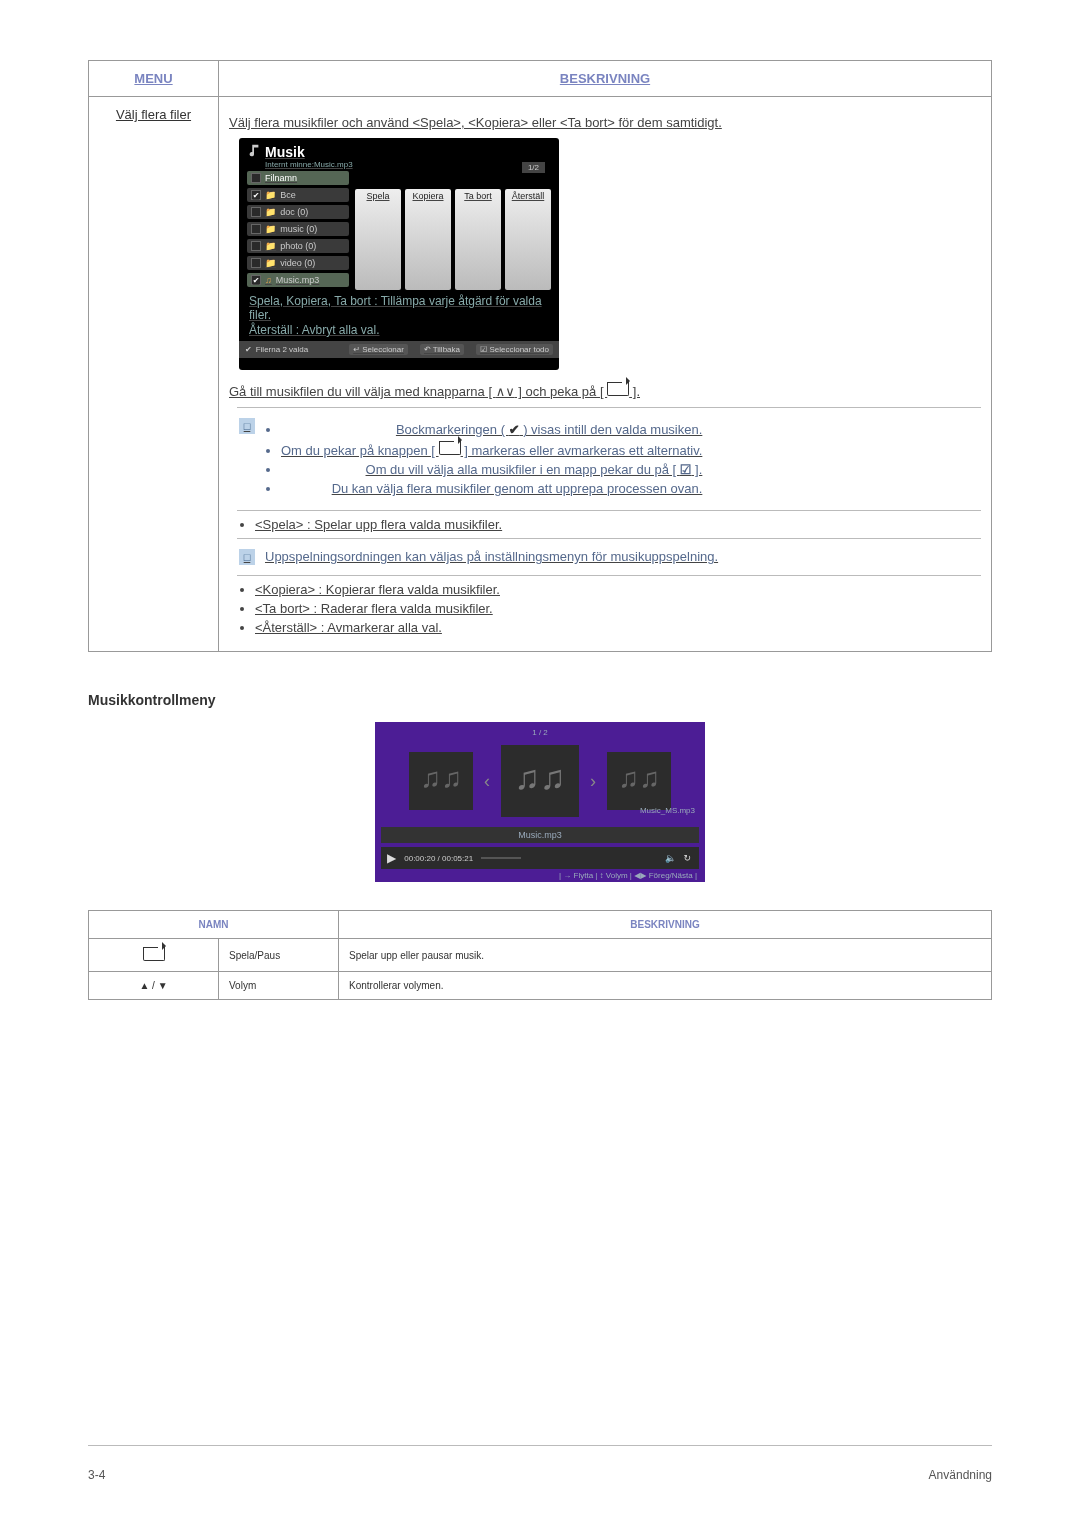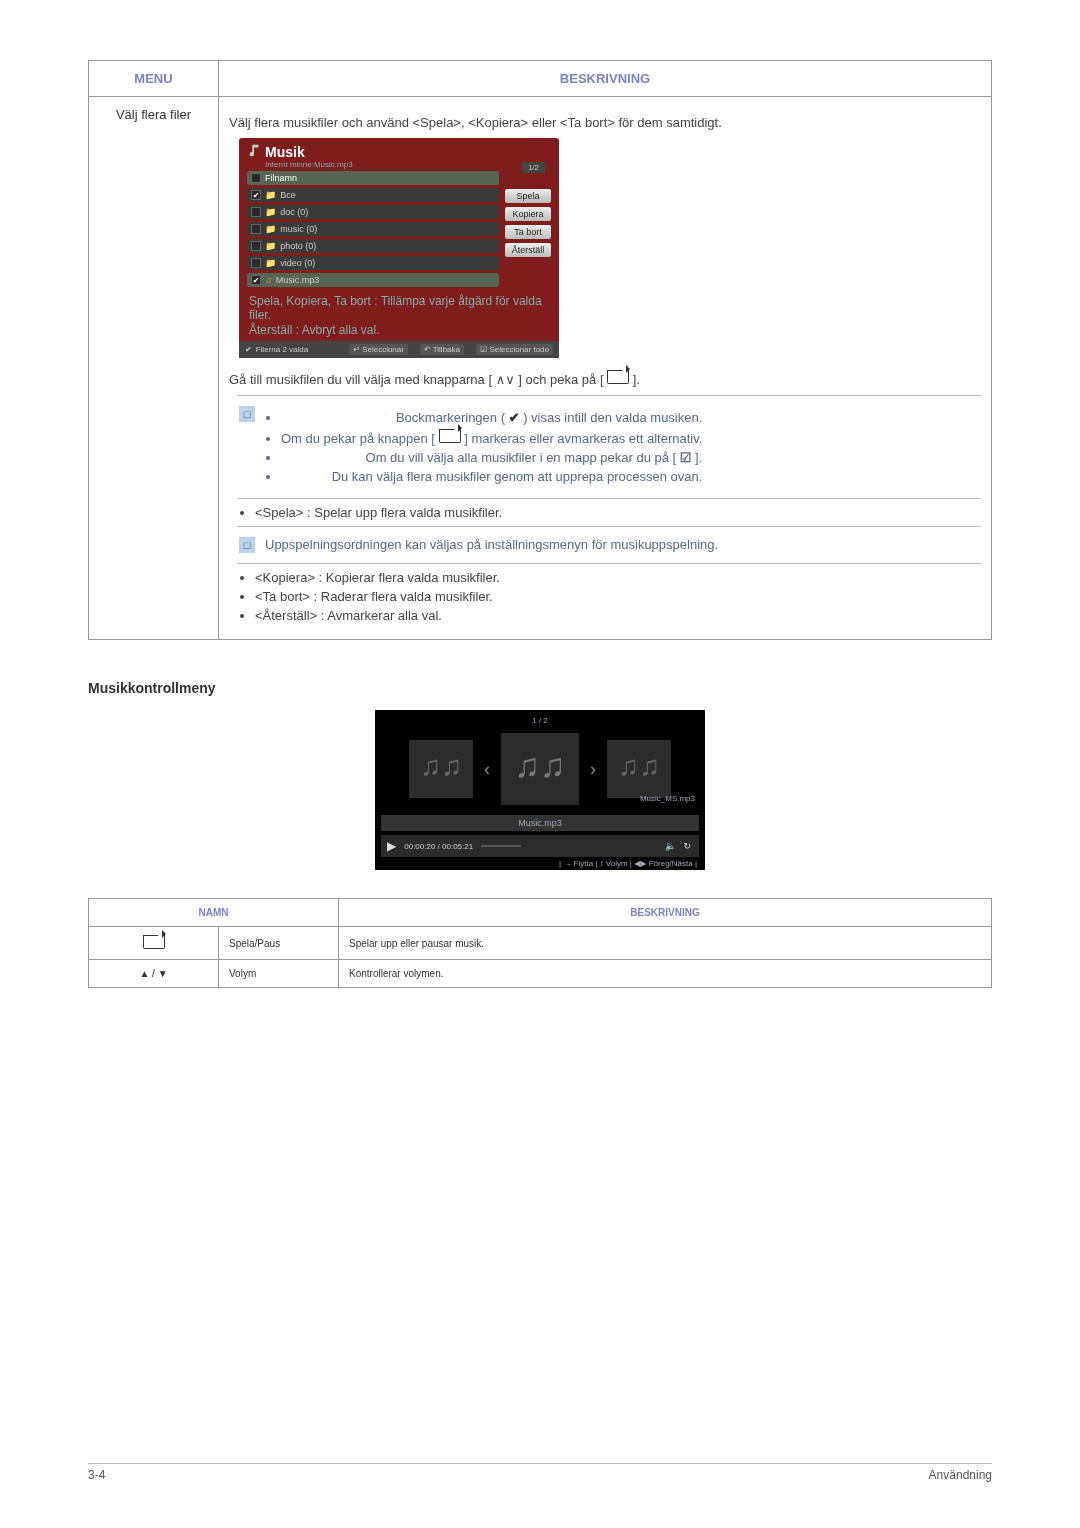--- a/index.html
+++ b/index.html
@@ -10,39 +10,39 @@
     color: #333;
     background: #fff;
     width: 1080px;
     min-height: 1528px;
     padding: 60px 88px 40px 88px;
     position: relative;
   }
 
   
   table.doc-table { border-collapse: collapse; width: 100%; margin-bottom: 40px; }
-  table.doc-table th, table.doc-table td { border: 1px solid #999; vertical-align: top; }
+  table.doc-table th, table.doc-table td { border: 1px solid #999; vertical-align: top; text-decoration: underline; }
   table.doc-table th {
     background: #fff;
     color: #7a84c0;
     font-weight: bold;
     padding: 10px 8px;
     text-align: center;
     font-size: 13px;
   }
   table.doc-table th.menu-col { width: 130px; }
   table.doc-table td { padding: 10px 10px; font-size: 13px; color: #444; }
   table.doc-table td.left { text-align: center; width: 130px; color: #333; }
 
   
   .mock-music {
     width: 320px;
-    background: #7f1d1d;
+    background: #000000;
     border-radius: 3px;
-    padding: 6px 8px 2px 8px;
+    padding: 6px 8px 14px 8px;
     margin: 8px 0 12px 10px;
     color: #ccc;
     font-size: 9px;
     position: relative;
   }
   .mock-music .mm-title { color: #fff; font-weight: bold; font-size: 14px; margin-left: 18px; line-height: 16px; }
   .mock-music .mm-note-icon {
     position: absolute; top: 5px; left: 8px;
     width: 14px; height: 14px;
   }
@@ -56,21 +56,21 @@
     padding: 2px 4px; margin-bottom: 3px; color: #ccc;
   }
   .mm-row.header { background: #565; color: #fff; }
   .mm-row.sel-last { background: #565; }
   .mm-check {
     width: 10px; height: 10px; border: 1px solid #666; background: #2a2a2a;
     display: inline-flex; align-items: center; justify-content: center; font-size: 8px; color:#fff;
   }
   .mm-check.checked::after { content: "\2714"; }
   .mm-folder { color: #4aa0d8; }
-  .mm-btns { display:flex; flex-direction:column; gap:4px; margin-top: 18px; }
+  .mm-btns { display:flex; flex-direction:row; gap:4px; margin-top: 18px; }
   .mm-btn {
     width: 46px; text-align:center; font-size:9px;
     background: linear-gradient(#eee,#bbb); color:#222; border-radius:2px; padding:2px 0;
   }
   .mm-hint { font-size:12px; color:#8aa; line-height: 1.2; margin:4px 0 2px 2px; }
   .mm-footer {
     background:#444; margin: 4px -8px -2px -8px; padding:3px 6px;
     display:flex; align-items:center; justify-content:space-between; font-size:8px; color:#ccc;
   }
   .mm-footer .fl { display:flex; align-items:center; gap:4px; }
@@ -95,21 +95,21 @@
   .note-ul li { color: #55698c; margin: 4px 0; }
   .sep { border-bottom: 1px solid #bbb; margin: 6px 0 6px 8px; }
   .inline-sym { font-family: Arial; }
 
   
   .sec-heading { font-weight: bold; color: #333; margin: 26px 0 14px 0; font-size: 14px; }
 
   
   .mock-player {
     width: 330px; margin: 12px auto 28px auto;
-    background: #000000; color: #bbb; padding: 6px 6px 2px 6px;
+    background: #4c1d95; color: #bbb; padding: 6px 6px 2px 6px;
     font-size: 9px;
     position: relative;
   }
   .mp-top { text-align:center; color:#9ab; font-size:8px; padding-bottom:2px; }
   .mp-row { display:flex; align-items:center; justify-content:center; gap:6px; padding:6px 0; }
   .mp-art {
     width: 64px; height: 58px; background:#2c2c2c;
     display:flex; align-items:flex-end; justify-content:center; position:relative;
   }
   .mp-art.big { width: 78px; height: 72px; }
@@ -142,21 +142,21 @@
   .sym-enter::after {
     content:""; position:absolute; right:-2px; top:-5px; width:0; height:0;
     border-left:4px solid #333; border-top:4px solid transparent; border-bottom:4px solid transparent;
   }
   .sym-updown { font-size:13px; color:#333; }
 
   
   .page-footer {
     position:absolute; left:88px; right:88px; bottom:46px;
     display:flex; justify-content:space-between; color:#555; font-size:12px;
-    border-top:1px solid #bbb; padding-top:4px;
+    border-top:1px solid #bbb; padding-top:22px;
   }
 
   
   .note-svg { width:14px; height:14px; }
 </style>
 </head>
 <body>
 
 <table class="doc-table">
   <thead>

